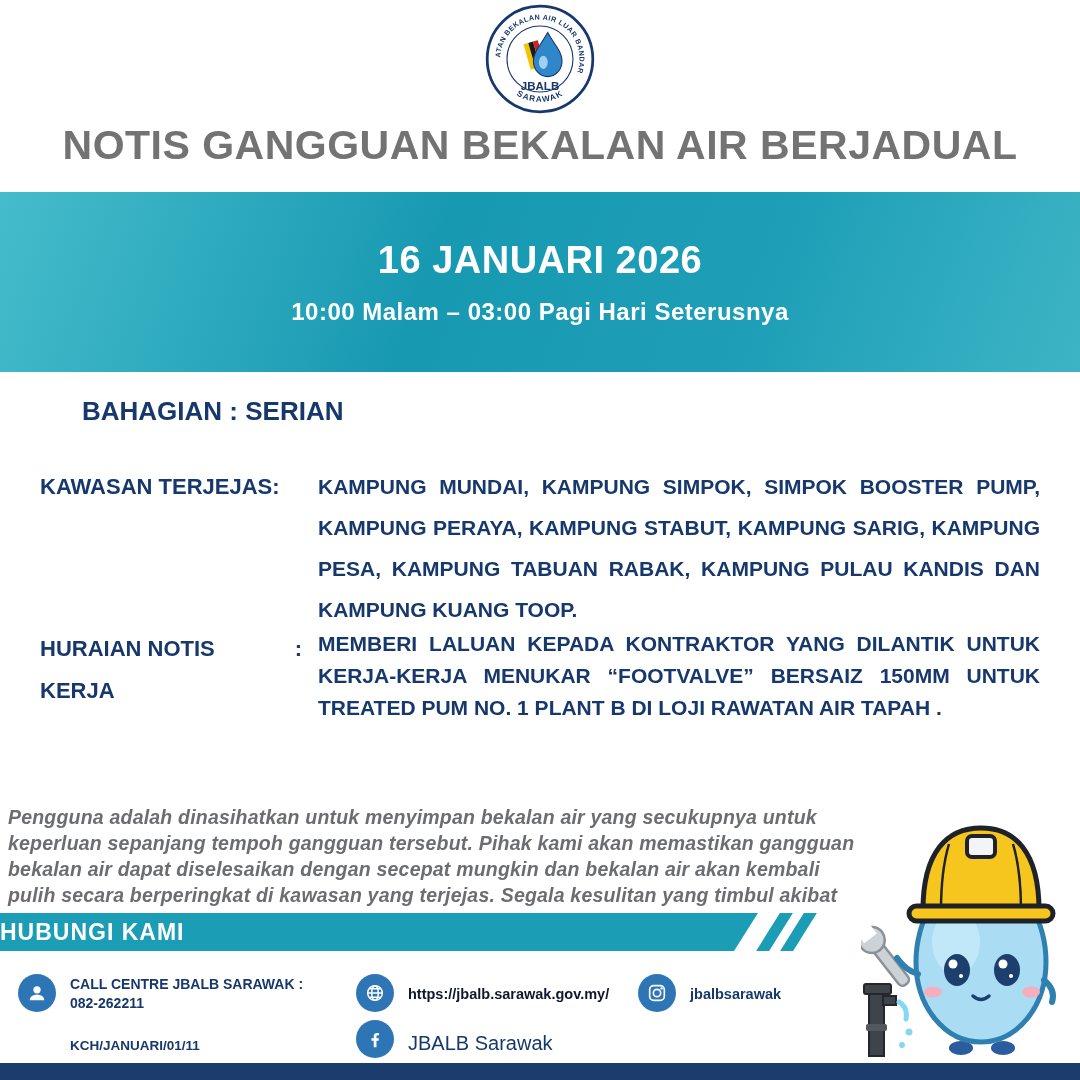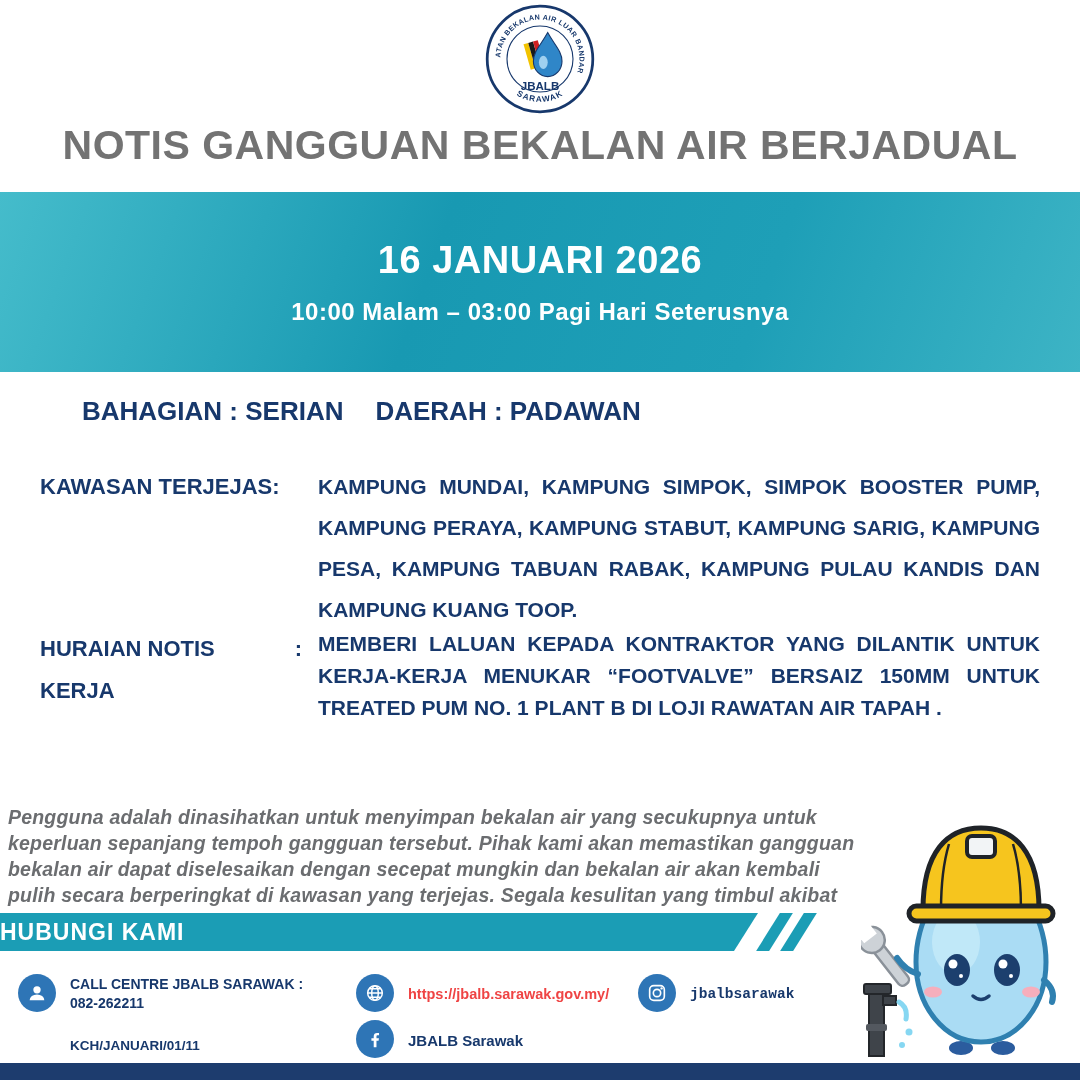--- a/index.html
+++ b/index.html
@@ -25,21 +25,21 @@
     background:linear-gradient(110deg,#45bccb 0%,#1899b2 40%,#1e9fb7 70%,#3db4c5 100%);
     color:#ffffff; display:flex; flex-direction:column; align-items:center;
     justify-content:center; gap:16px;
   }
   .banner-date { font-size:38px; font-weight:700; letter-spacing:0.5px; }
   .banner-time { font-size:24px; font-weight:700; letter-spacing:0.5px; }
 
   
   .region-row {
     position:absolute; top:396px; left:82px; width:943px;
-    display:flex; justify-content:flex-start;
+    display:flex; justify-content:space-between;
     font-size:26px; font-weight:700; color:#17386c;gap:32px;
   }
 
   
   .detail { position:absolute; left:40px; width:1000px; }
   .detail-kawasan { top:466px; }
   .detail-huraian { top:628px; }
   .detail-label {
     position:absolute; left:0; top:0; width:262px;
     display:flex; 
@@ -85,25 +85,25 @@
   .icon-phone { left:18px;  top:974px; }
   .icon-globe { left:356px; top:974px; }
   .icon-fb    { left:356px; top:1020px; }
   .icon-ig    { left:638px; top:974px; }
 
   .call-block { position:absolute; left:70px; top:975px;
     font-size:14px; font-weight:700; line-height:19px; color:#17386c; }
   .ref-number { position:absolute; left:70px; top:1038px;
     font-size:13.5px; font-weight:700; color:#17386c; }
   .website  { position:absolute; left:408px; top:986px;
-    font-size:14.5px; font-weight:700; color:#ef4444; text-decoration:none; }
+    font-size:14.5px; font-weight:700; color:#0f172a; text-decoration:none; }
   .fb-name  { position:absolute; left:408px; top:1032px;
-    font-size:15px; font-weight:700; color:#17386c; text-decoration:none; }
+    font-size:20px; font-weight:400; color:#17386c; text-decoration:none; }
   .ig-name  { position:absolute; left:690px; top:986px;
-    font-size:14.5px; font-weight:700; color:#17386c; text-decoration:none;font-family:Liberation Mono, monospace; }
+    font-size:14.5px; font-weight:700; color:#17386c; text-decoration:none; }
 
   
   .bottom-strip {
     position:absolute; left:0; bottom:0; width:1080px; height:17px;
     background:#1d3c6e;
   }
 
   
   .mascot { position:absolute; top:802px; right:4px; width:215px; height:262px; }
 </style>
@@ -139,21 +139,20 @@
 
   <h1 class="title">NOTIS GANGGUAN BEKALAN AIR BERJADUAL</h1>
 
   <section class="banner">
     <div class="banner-date">16 JANUARI 2026</div>
     <div class="banner-time">10:00 Malam – 03:00 Pagi Hari Seterusnya</div>
   </section>
 
   <div class="region-row">
     <div>BAHAGIAN : SERIAN</div>
-    <div>DAERAH : PADAWAN</div>
   </div>
 
   <div class="detail detail-kawasan">
     <div class="detail-label">
       <span>KAWASAN TERJEJAS</span>
       <span>:</span>
     </div>
     <div class="detail-text lh-41">KAMPUNG MUNDAI, KAMPUNG SIMPOK, SIMPOK BOOSTER PUMP, KAMPUNG PERAYA, KAMPUNG STABUT, KAMPUNG SARIG, KAMPUNG PESA, KAMPUNG TABUAN RABAK, KAMPUNG PULAU KANDIS DAN KAMPUNG KUANG TOOP.</div>
   </div>
 

